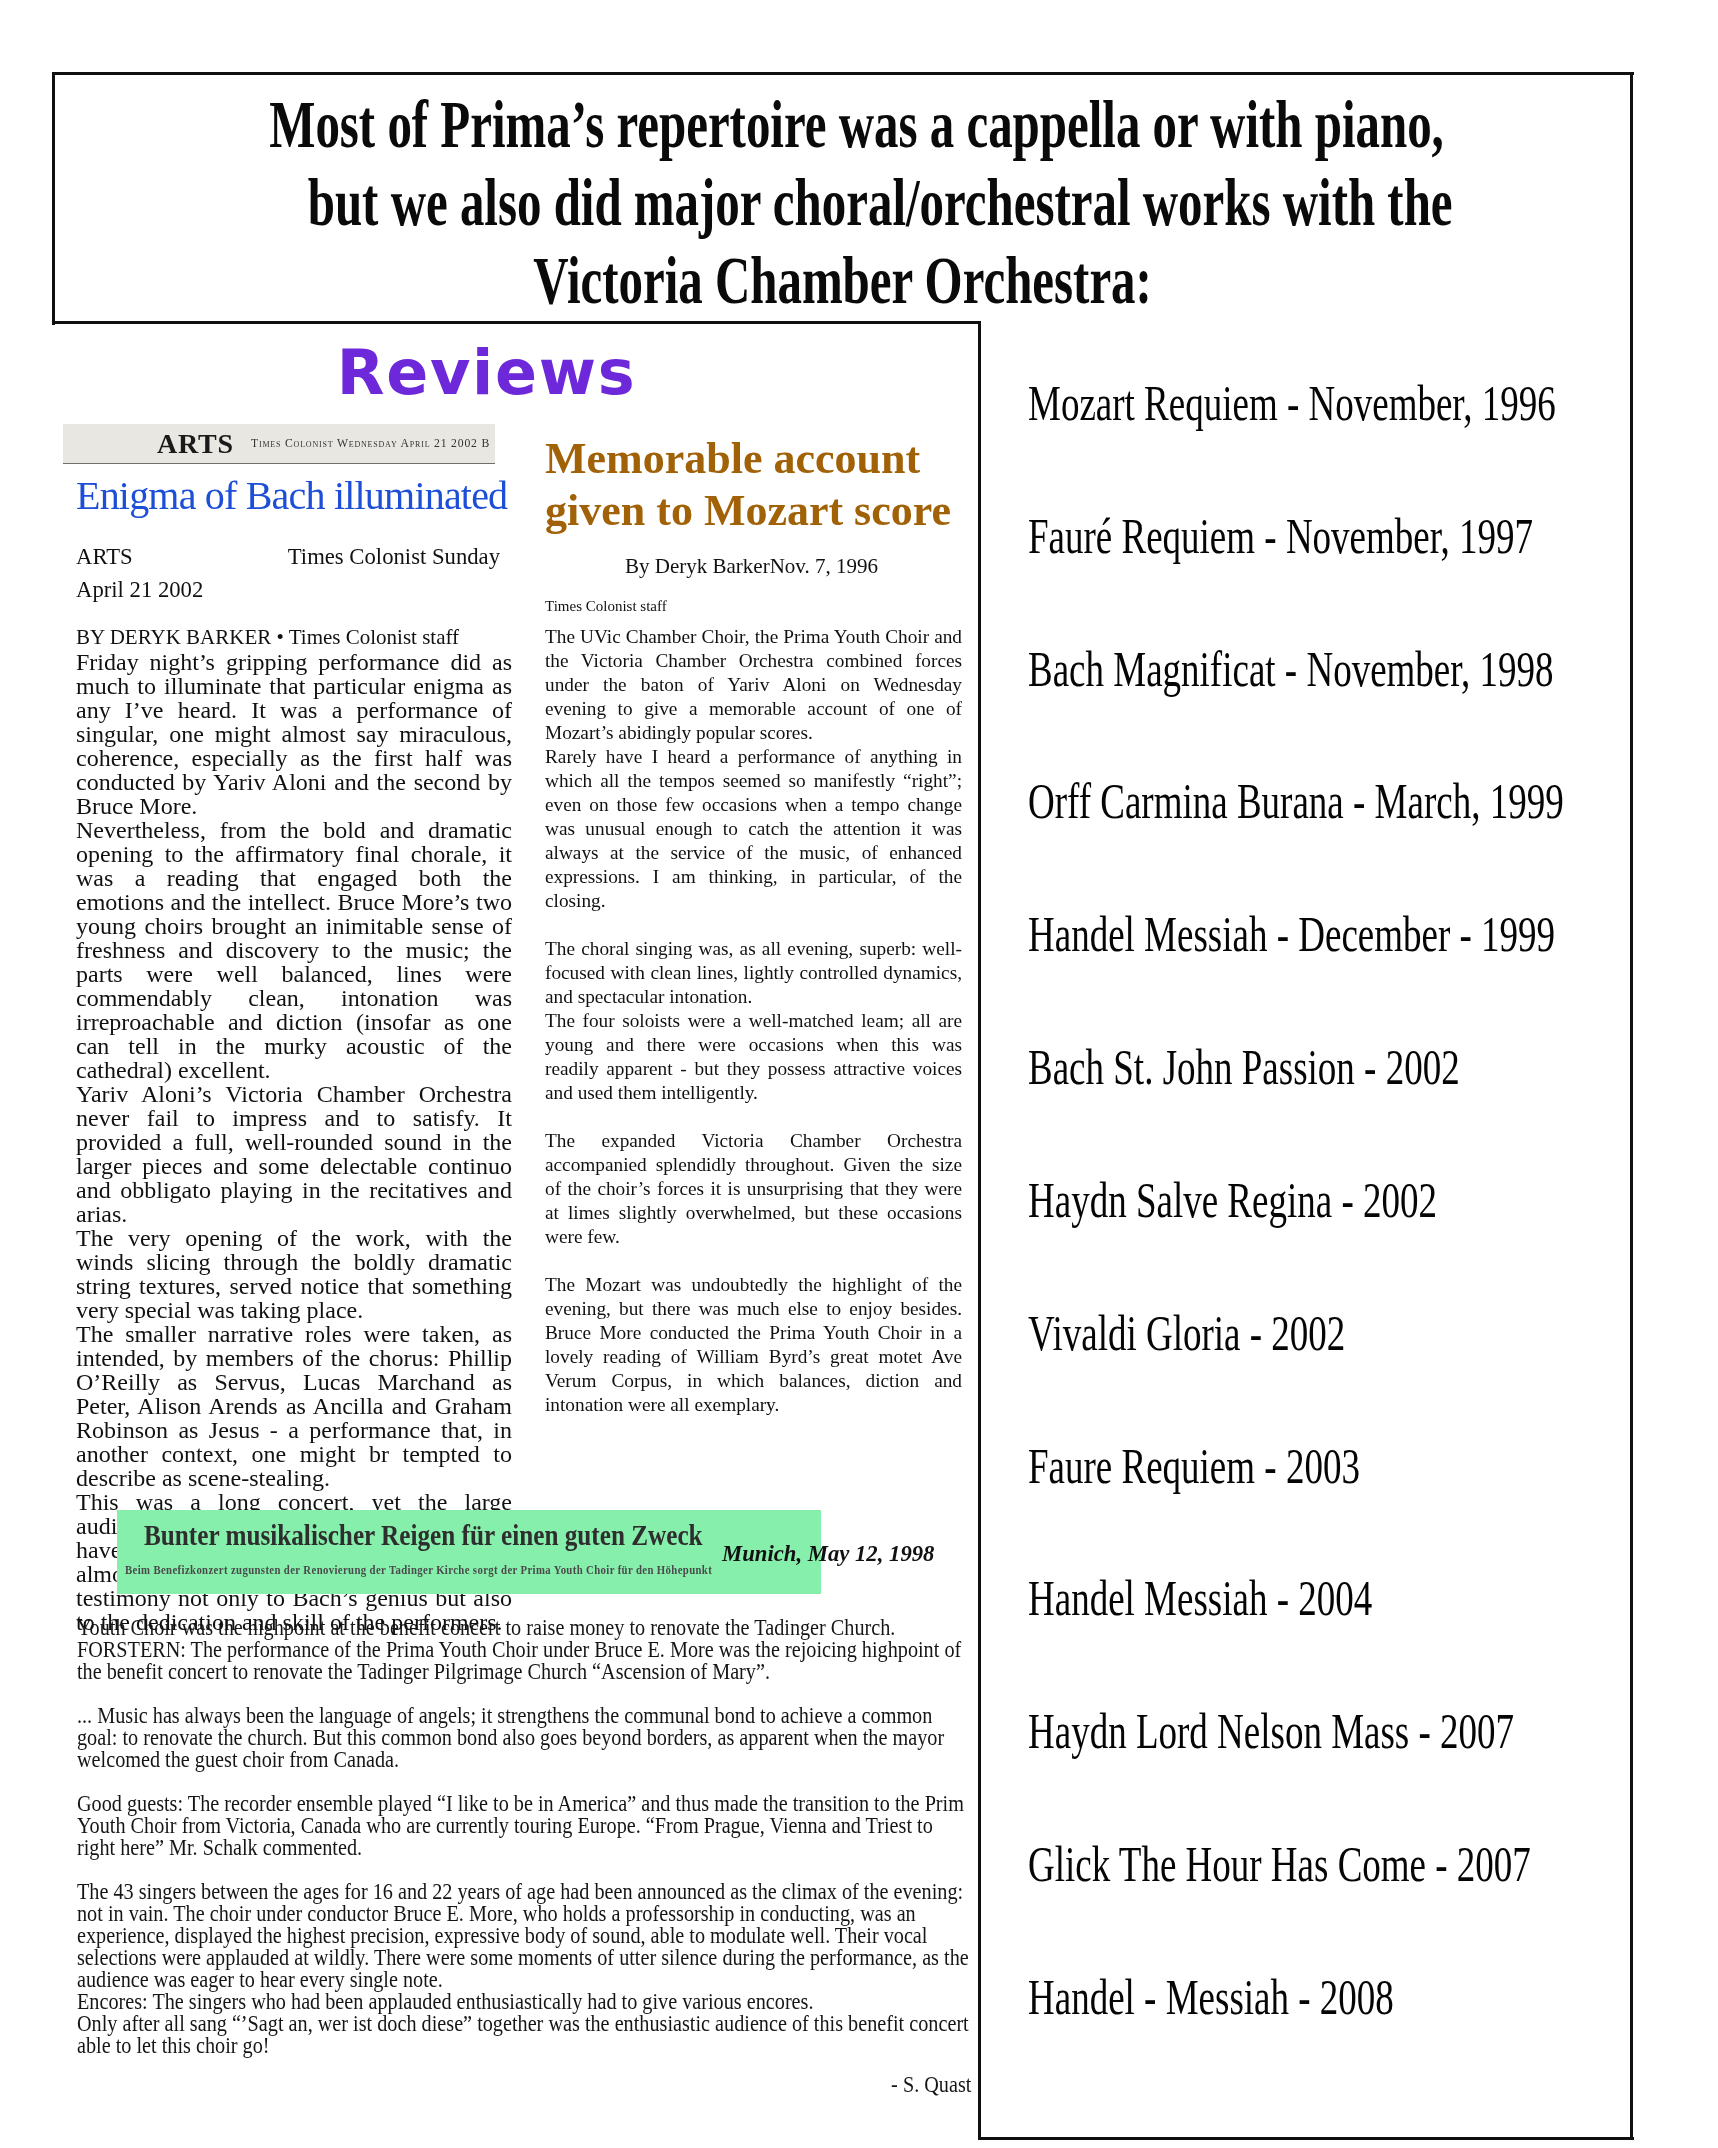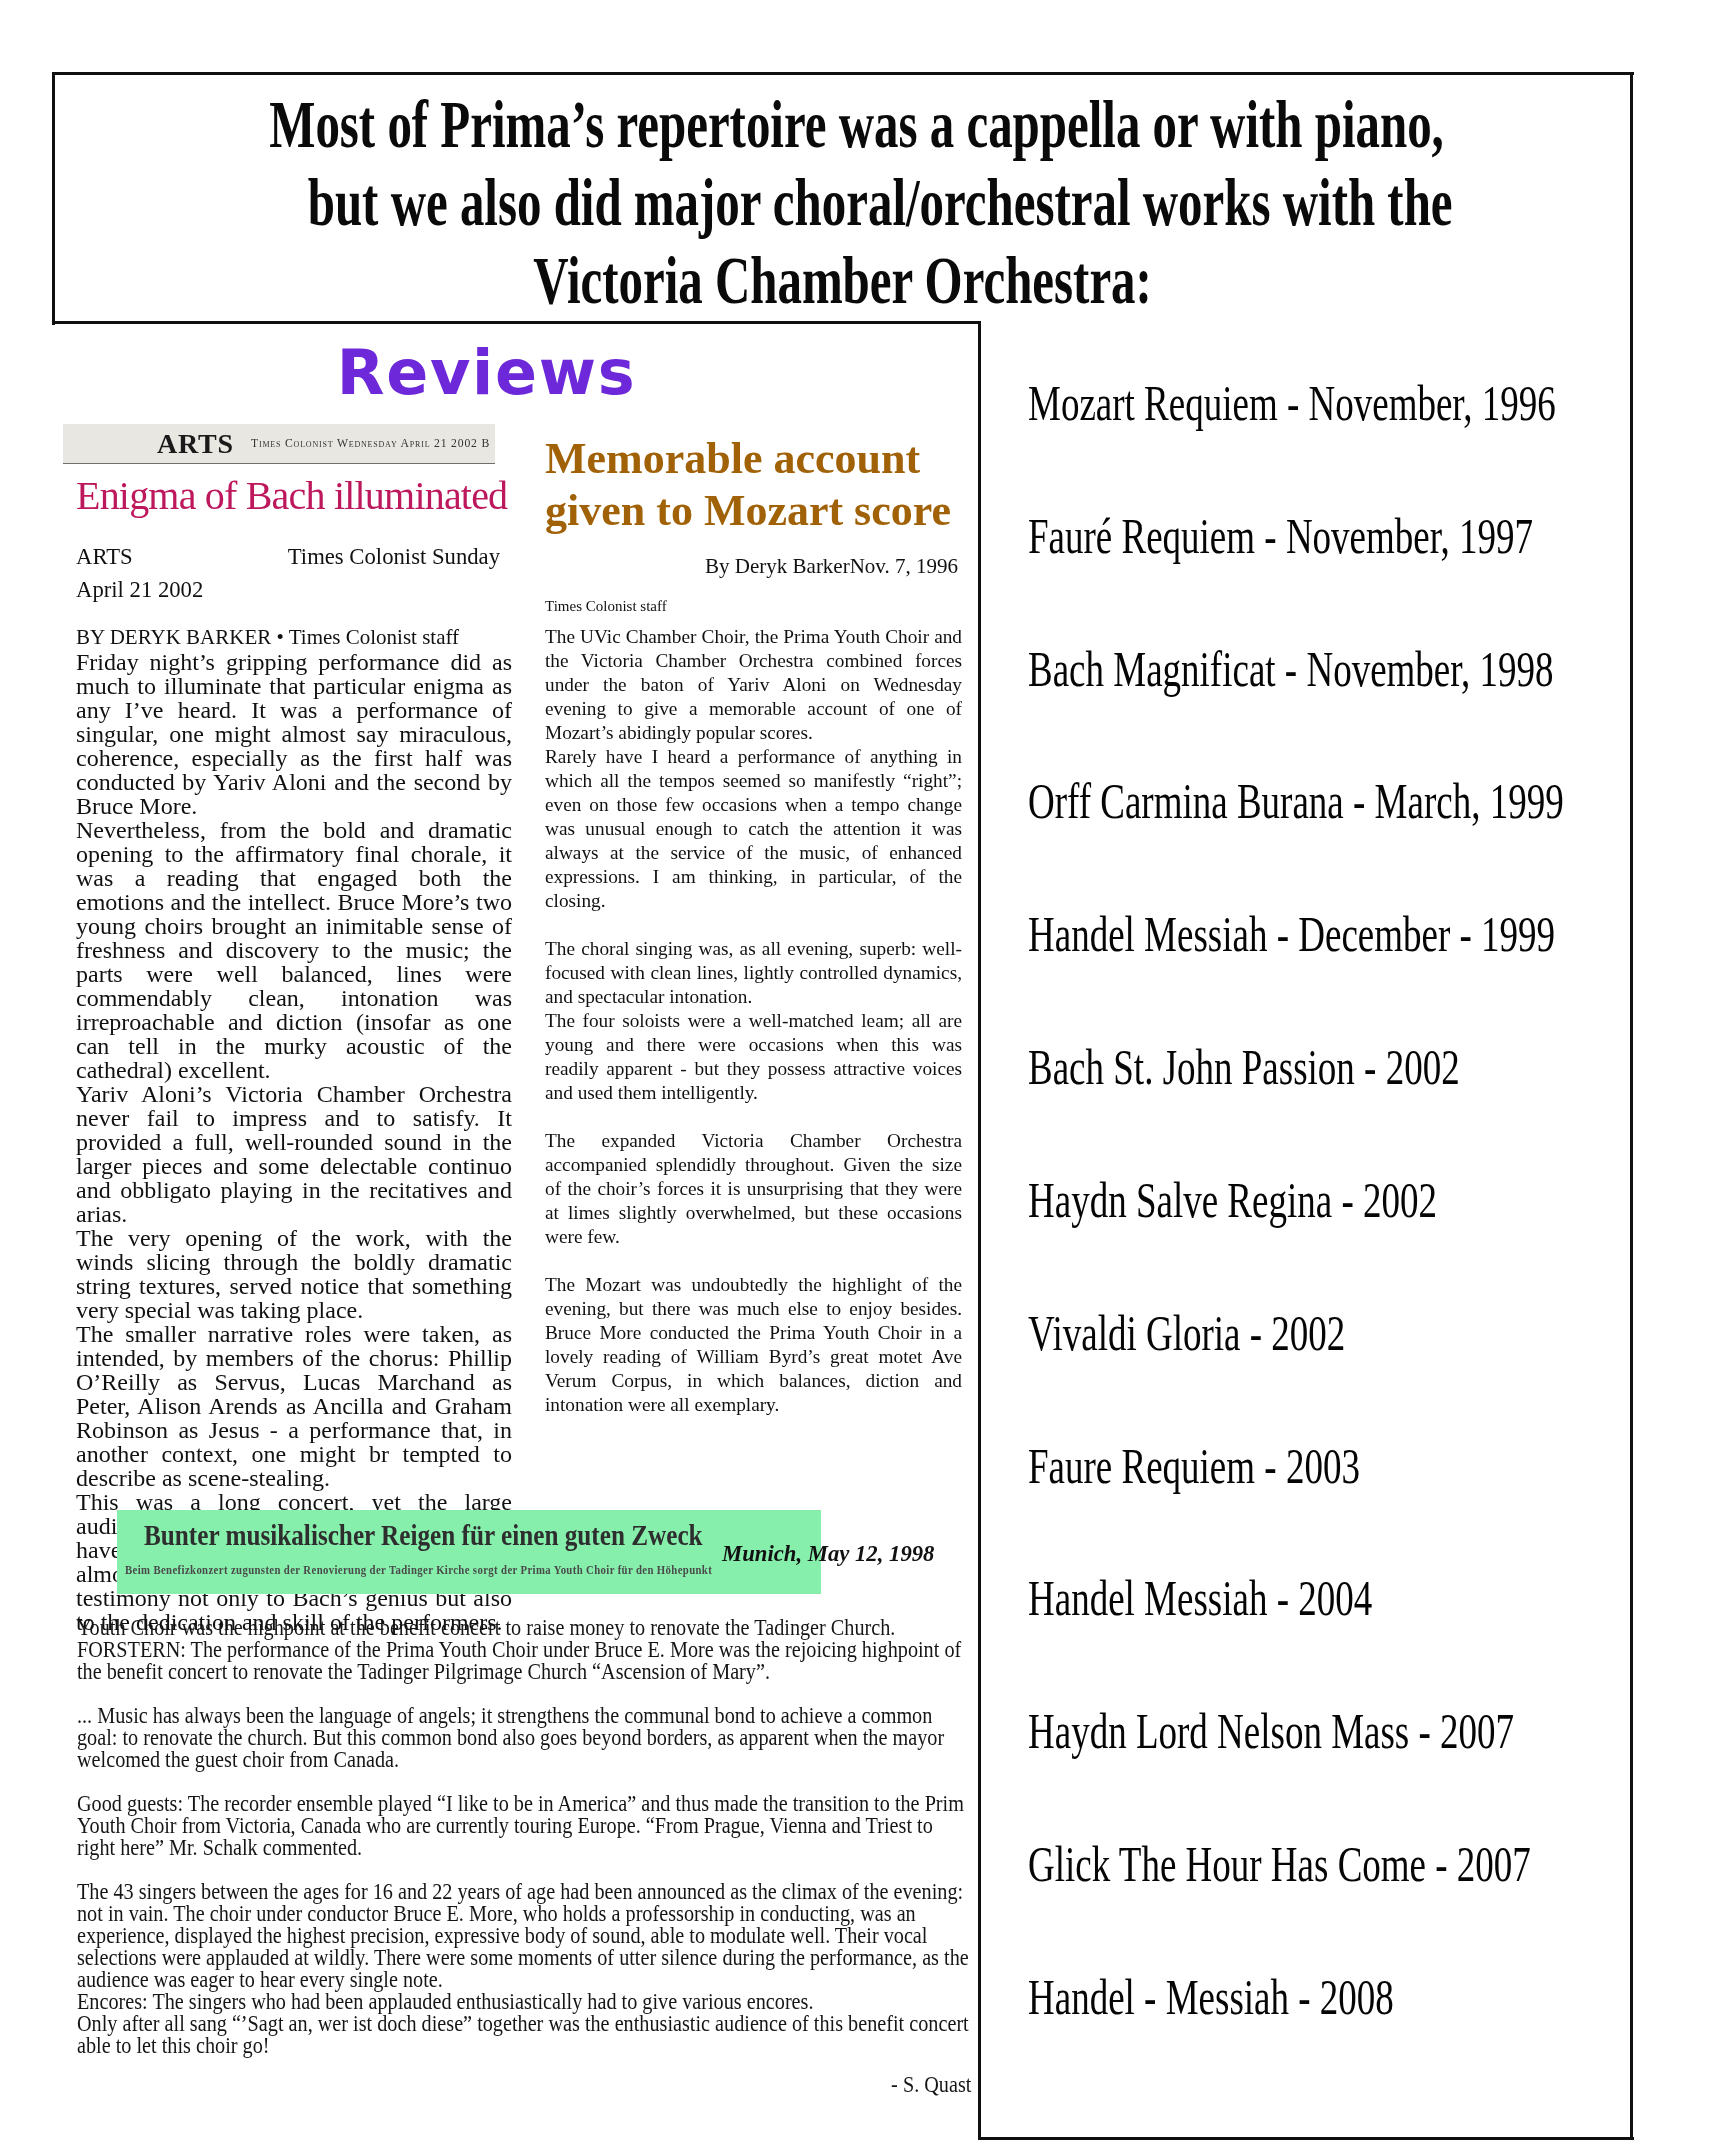--- a/index.html
+++ b/index.html
@@ -17,30 +17,30 @@
   
   .reviews-title{position:absolute;left:151px;top:336px;width:671px;text-align:center;
     font-family:"DejaVu Sans","Liberation Sans",sans-serif;font-weight:bold;font-size:62px;
     letter-spacing:1.7px;color:#6d28d9;}
   
   .arts-band{position:absolute;left:63px;top:424px;width:432px;height:39px;
     background:#e9e7e2;border-bottom:1.7px solid #6f6f6f;display:flex;align-items:center;}
   .arts-kicker{font-weight:bold;font-size:28px;margin-left:94px;letter-spacing:0.8px;color:#1a1a1a;}
   .arts-mast{margin-left:auto;margin-right:5px;font-variant:small-caps;font-size:11.7px;
     letter-spacing:0.8px;color:#333;white-space:nowrap;}
-  .l-headline{position:absolute;left:76px;top:472px;font-size:40px;letter-spacing:-0.8px;color:#be185d;white-space:nowrap;}
+  .l-headline{position:absolute;left:76px;top:472px;font-size:40px;letter-spacing:-0.8px;color:#1d4ed8;white-space:nowrap;}
   .l-meta-row{position:absolute;left:76px;top:544px;width:424px;display:flex;justify-content:space-between;font-size:22.7px;}
   .l-meta2{position:absolute;left:76px;top:577px;font-size:22.7px;}
   .l-byline{position:absolute;left:76px;top:625px;font-size:21px;}
   .l-body{position:absolute;left:76px;top:650px;width:436px;font-size:24px;line-height:24px;text-align:justify;}
   .l-body p{margin:0;}
   
   .r-headline{position:absolute;left:545px;top:433px;font-size:44px;line-height:52px;
     font-weight:bold;color:#a16207;letter-spacing:0px;white-space:nowrap;}
-  .r-byrow{position:absolute;left:545px;top:554px;width:413px;display:flex;justify-content:flex-end;font-size:21px;}
+  .r-byrow{position:absolute;left:545px;top:554px;width:413px;display:flex;justify-content:center;font-size:21px;}
   .r-staff{position:absolute;left:545px;top:582px;font-size:15px;margin-top:16px;}
   .r-body{position:absolute;left:545px;top:625px;width:417px;font-size:19.3px;line-height:24px;text-align:justify;}
   .r-body p{margin:0;}
   .r-body p.gap-after{margin-bottom:24px;}
   
   .de-box{position:absolute;left:117px;top:1510px;width:704px;height:84px;background:#86efac;}
   .de-headline{position:absolute;left:27px;top:8.4px;white-space:nowrap;}
   .de-headline span{display:inline-block;transform:scaleX(0.84);transform-origin:left;
     font-weight:bold;font-size:30px;color:#2e2e2e;}
   .de-subhead{position:absolute;left:8.4px;top:52px;white-space:nowrap;}

